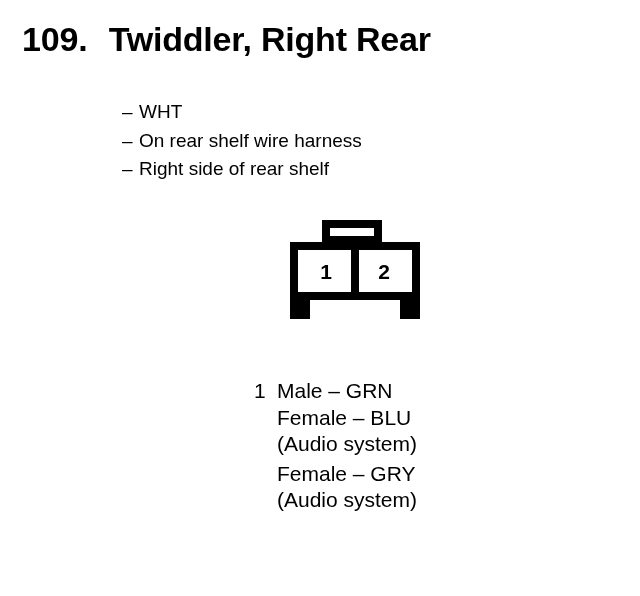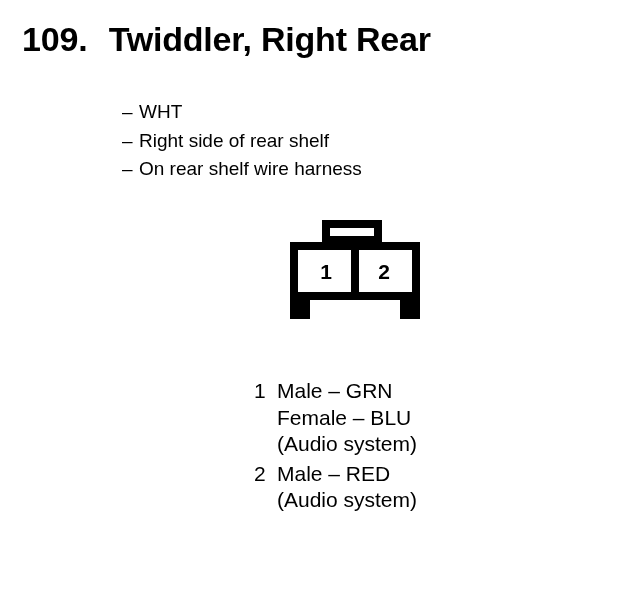--- a/index.html
+++ b/index.html
@@ -102,24 +102,24 @@
   <div id="title">
     <span>109.</span>
     <span style="display:inline-block;width:12px"></span><span>Twiddler, Right Rear</span>
   </div>
 
   <div id="bullets">
     <span class="bullet-row">
       <span class="bullet-dash">–</span><span>WHT</span>
     </span>
     <span class="bullet-row">
-      <span class="bullet-dash">–</span><span>Right side of rear shelf</span>
+      <span class="bullet-dash">–</span><span>On rear shelf wire harness</span>
     </span>
     <span class="bullet-row">
-      <span class="bullet-dash">–</span><span>On rear shelf wire harness</span>
+      <span class="bullet-dash">–</span><span>Right side of rear shelf</span>
     </span>
   </div>
 
   <div id="connector">
     <svg width="138" height="115" viewBox="0 0 138 115" xmlns="http://www.w3.org/2000/svg">
 
       <g fill="#000000" fill-rule="evenodd">
 
         <path d="M 4 26 L 24 26 L 24 34 L 12 34 L 12 76 L 24 76 L 24 84 L 4 84 Z"></path>
 
@@ -152,21 +152,21 @@
       <span class="legend-line">
         <span class="legend-indent"></span><span>Female – BLU</span>
       </span>
       <span class="legend-line">
         <span class="legend-indent"></span><span>(Audio system)</span>
       </span>
     </div>
 
     <div class="legend-entry">
       <span class="legend-line">
-        <span class="legend-num">2</span><span>Male – RED</span>
+        <span class="legend-indent"></span><span>Female – GRY</span>
       </span>
       <span class="legend-line">
         <span class="legend-indent"></span><span>(Audio system)</span>
       </span>
     </div>
 
   </div>
 
 </div>
 

